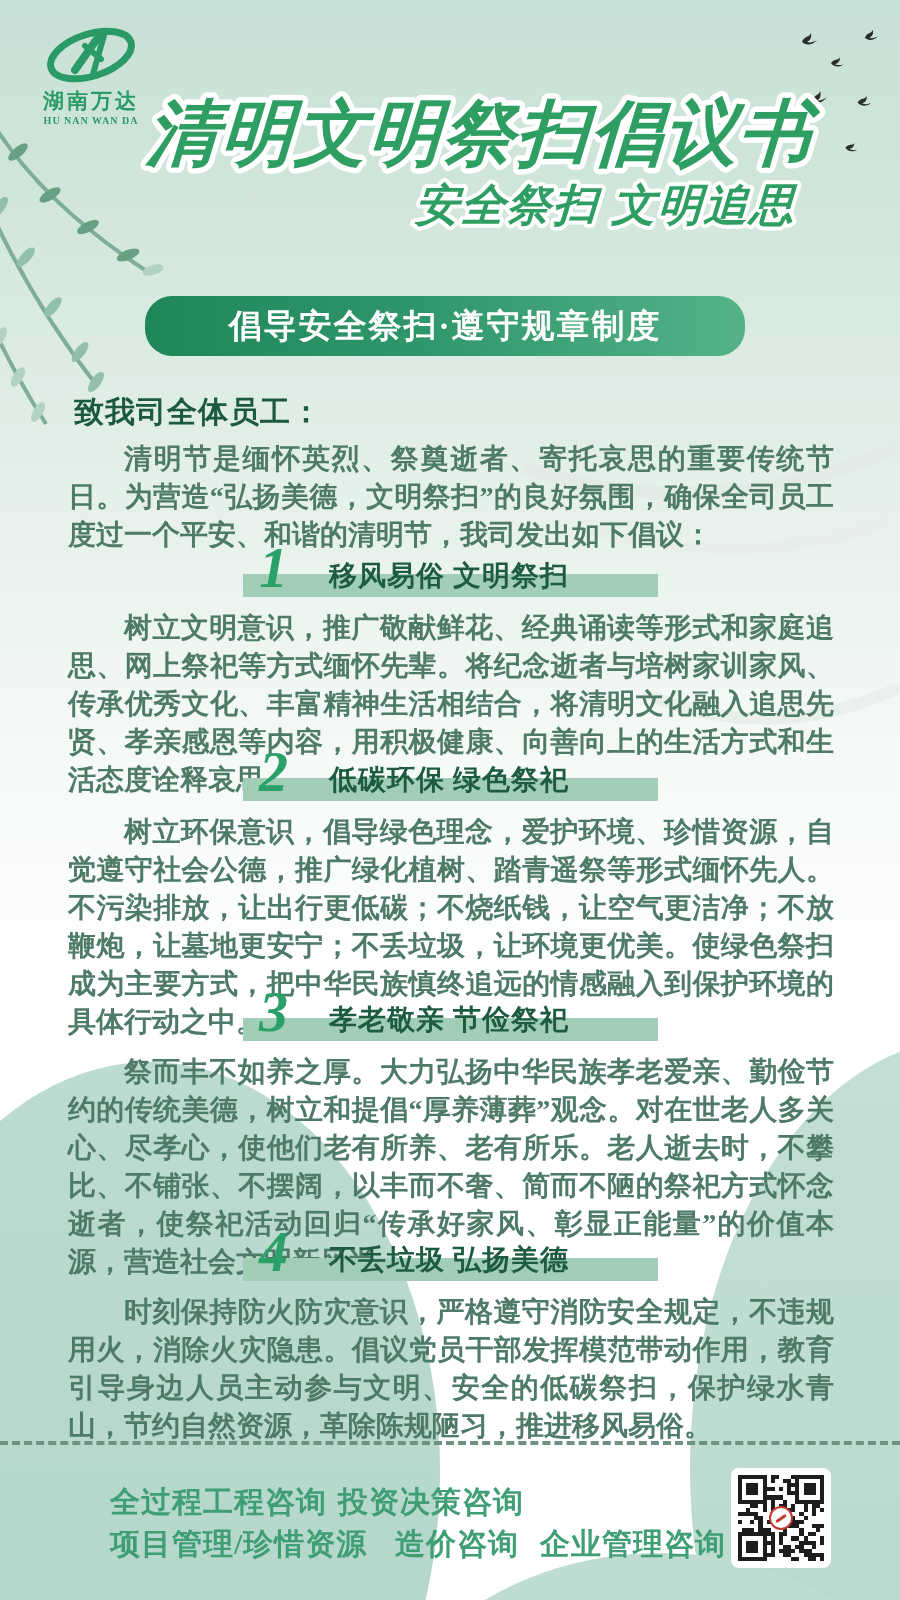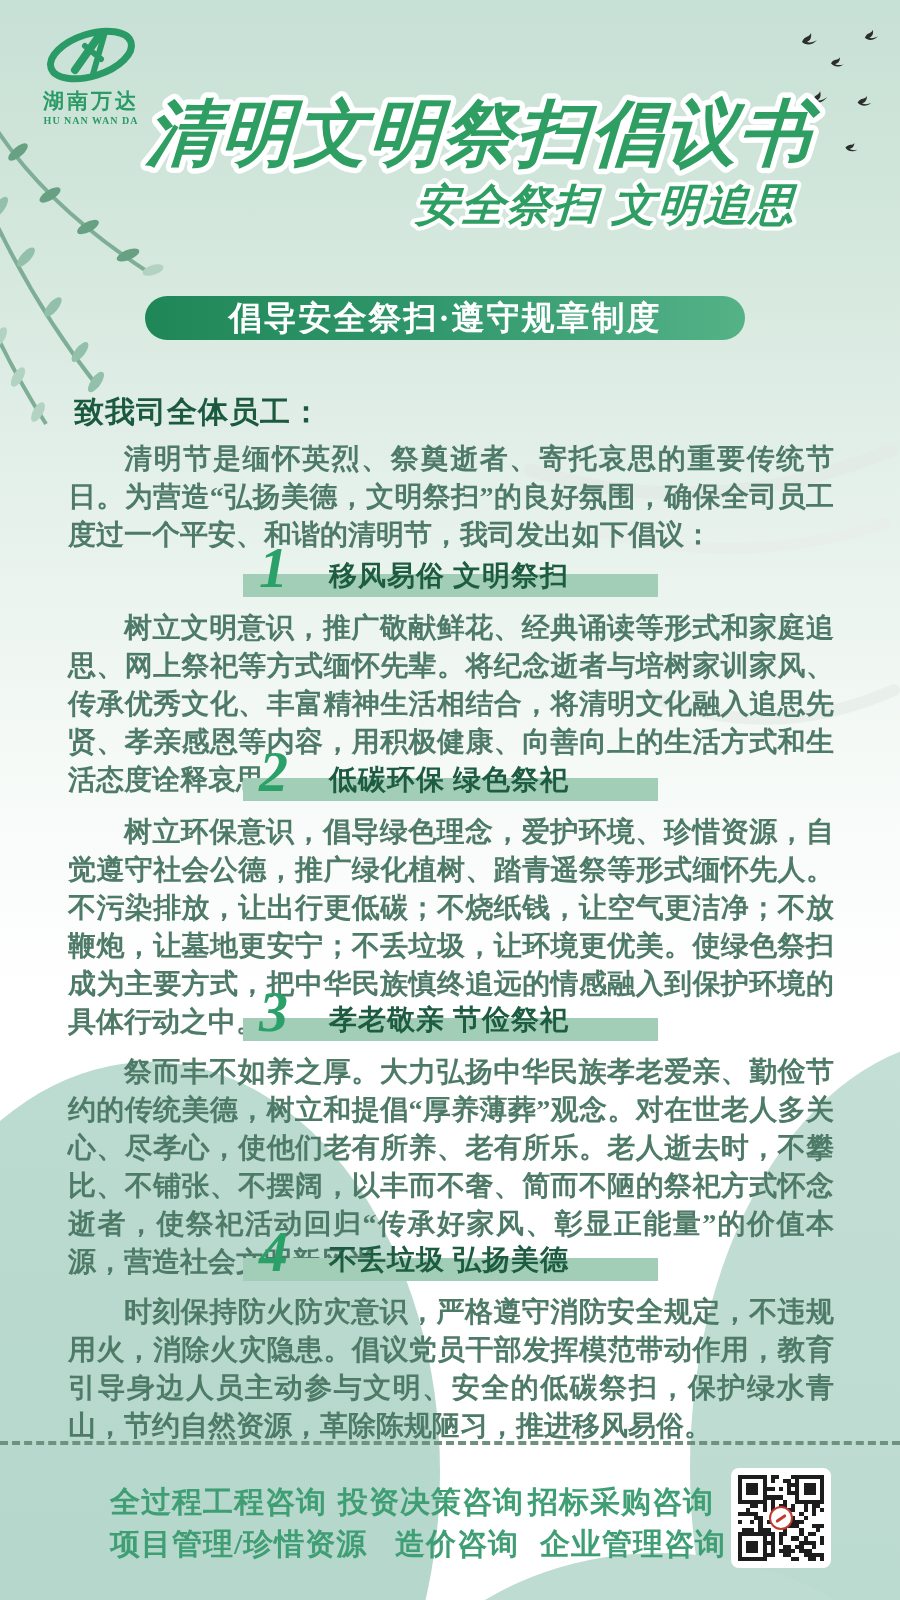--- a/index.html
+++ b/index.html
@@ -16,21 +16,21 @@
   .swirl{position:absolute;z-index:0;}
   .willow{position:absolute;left:-12px;top:112px;z-index:1;}
   .bird{position:absolute;z-index:2;}
   
   .logo{position:absolute;left:26px;top:24px;width:130px;text-align:center;z-index:3;}
   .logo-cn{font-size:21px;font-weight:bold;color:#2a9a66;letter-spacing:3px;line-height:1.1;}
   .logo-en{font-size:10px;font-weight:bold;color:#2a9a66;letter-spacing:1px;margin-top:2px;}
   .title-svg{position:absolute;left:120px;top:80px;z-index:3;transform:skewX(-3deg);}
   .subtitle-svg{position:absolute;left:388px;top:170px;z-index:3;transform:skewX(-3deg);}
   .pill{
-    position:absolute;left:145px;top:296px;width:600px;height:44px;border-radius:27px;z-index:3;
+    position:absolute;left:145px;top:296px;width:600px;height:60px;border-radius:27px;z-index:3;
     background:linear-gradient(90deg,#1f8757 0%,#2f966b 45%,#55b287 100%);
     display:flex;align-items:center;justify-content:center;
     color:#ffffff;font-size:33px;font-weight:bold;letter-spacing:2px;
   }
   
   .salutation{position:absolute;left:74px;top:392px;font-size:30px;font-weight:bold;color:#1c5a40;letter-spacing:1px;z-index:2;text-align:center;}
   .para{
     position:absolute;left:68px;width:766px;z-index:2;
     font-size:28px;line-height:38px;font-weight:600;color:#4e7a68;
     text-align:justify;text-indent:2em;margin:0;
@@ -178,21 +178,20 @@
     <div class="sec-bar"></div>
     <span class="sec-num">4</span>
     <span class="sec-title">不丢垃圾 弘扬美德</span>
   </div>
   <p class="para p-4">时刻保持防火防灾意识，严格遵守消防安全规定，不违规用火，消除火灾隐患。倡议党员干部发挥模范带动作用，教育引导身边人员主动参与文明、安全的低碳祭扫，保护绿水青山，节约自然资源，革除陈规陋习，推进移风易俗。</p>
 
   <div class="divider"></div>
 
   <span class="svc" style="left:110px;top:1482px;">全过程工程咨询</span>
   <span class="svc" style="left:338px;top:1482px;">投资决策咨询</span>
-  <span class="svc" style="left:528px;top:1482px;">招标采购咨询</span>
   <span class="svc" style="left:110px;top:1524px;">项目管理/珍惜资源</span>
   <span class="svc" style="left:395px;top:1524px;text-align:center;">造价咨询</span>
   <span class="svc" style="left:540px;top:1524px;">企业管理咨询</span>
 
   <div class="qr-card">
     <div class="qr-grid">
         <div class="on"></div>
         <div class="on"></div>
         <div class="on"></div>
         <div class="on"></div>

